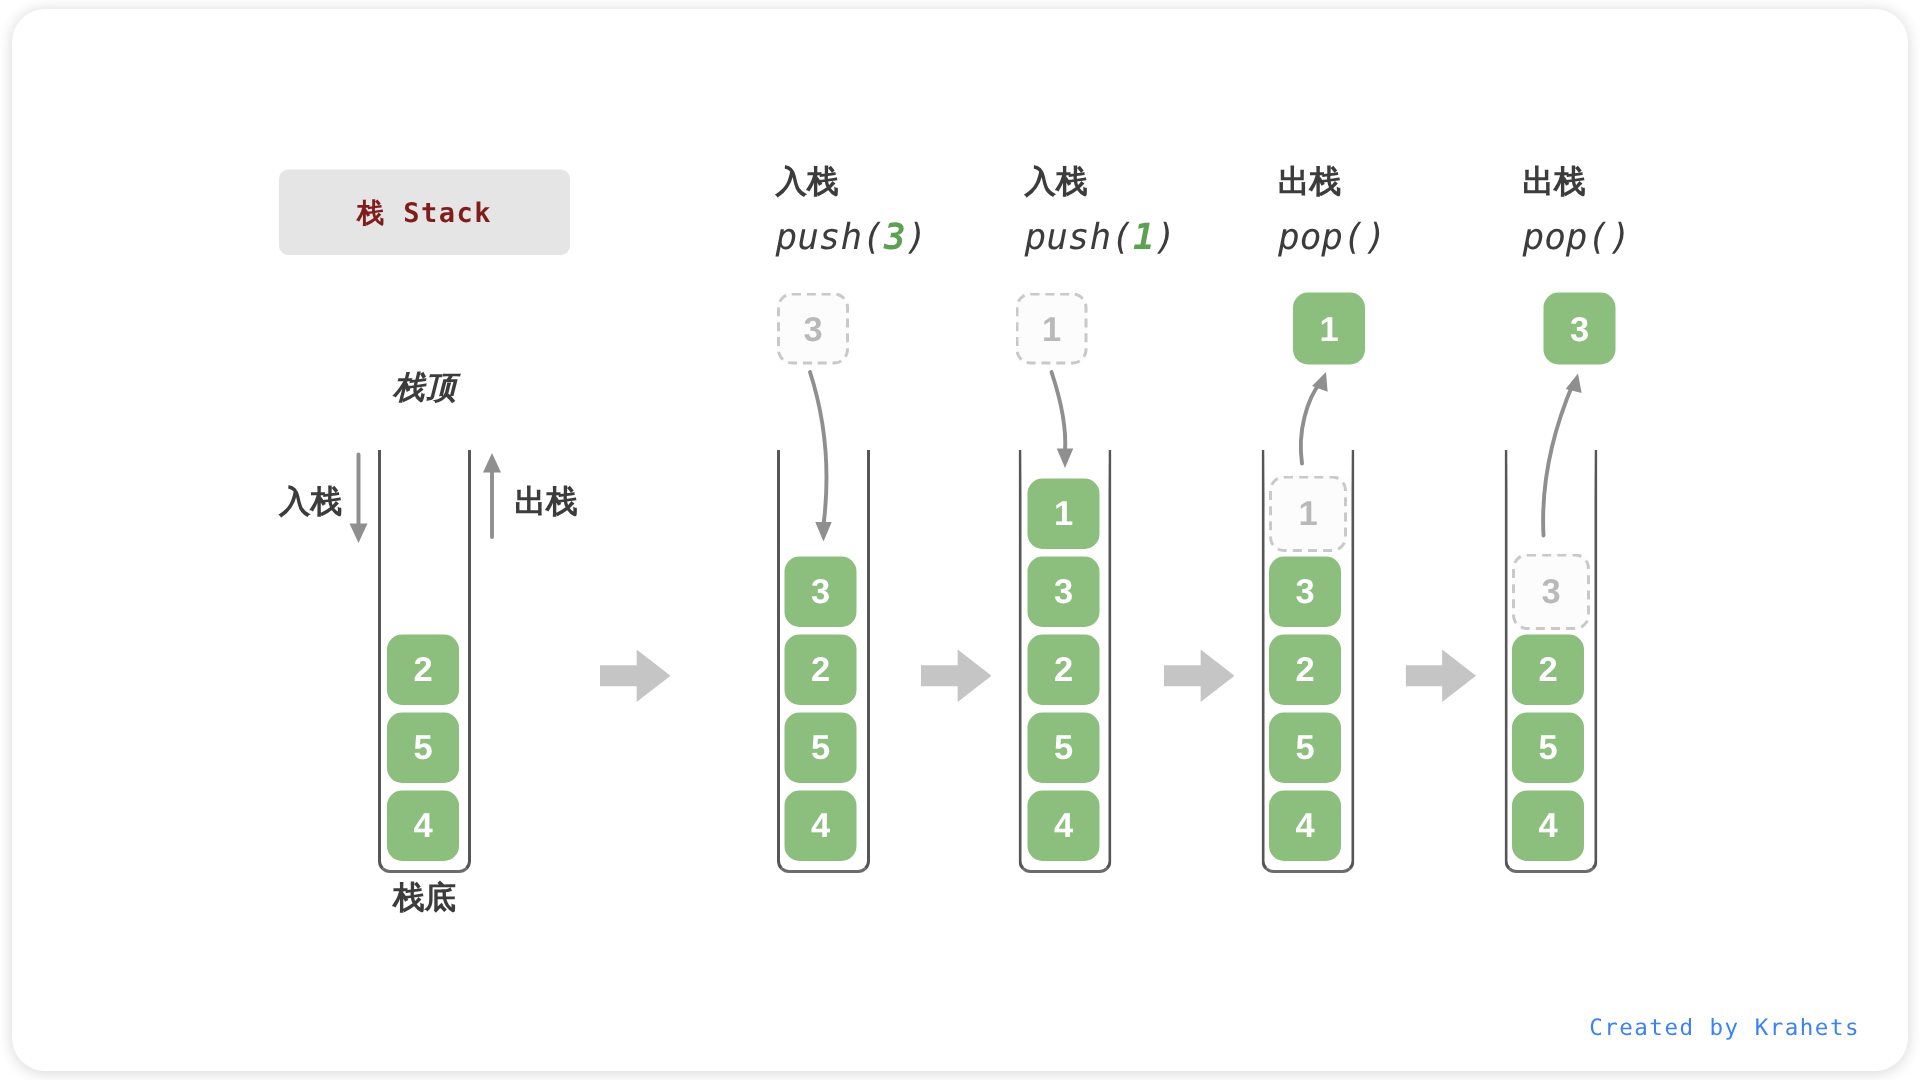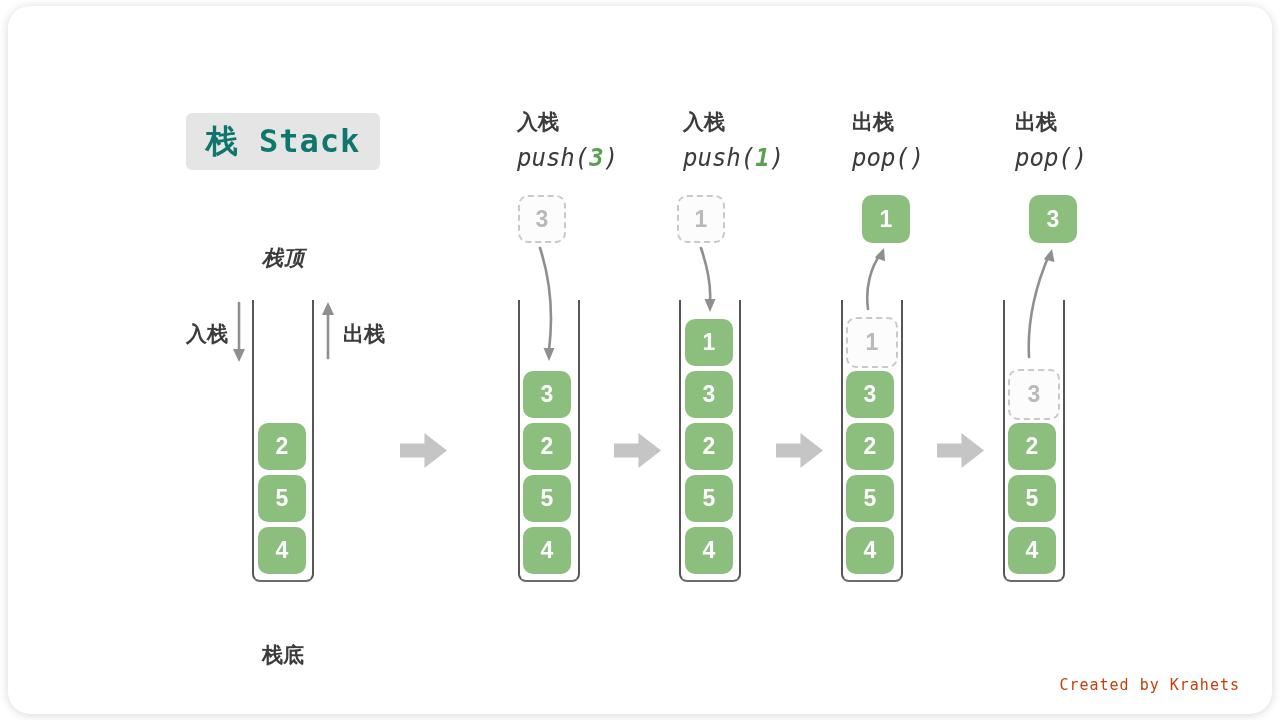--- a/index.html
+++ b/index.html
@@ -10,21 +10,21 @@
     position: absolute; left: 8px; top: 6px; width: 1264px; height: 708px;
     background: #ffffff; border-radius: 22px;
     box-shadow: 0 1px 10px rgba(0,0,0,0.16);
   }
 
   .title-box {
     position: absolute; left: 178px; top: 107px; width: 194px; height: 57px;
     background: #e5e5e5; border-radius: 6px;
     display: flex; align-items: center; justify-content: center;
     font-family: "DejaVu Sans Mono", monospace;
-    font-size: 32px; font-weight: 600; color: #0f766e; letter-spacing: 1px;
+    font-size: 18px; font-weight: 600; color: #7f1d1d; letter-spacing: 1px;
   }
 
   .op-label { position: absolute; top: 98px; }
   .op-cn { font-size: 21px; font-weight: 700; color: #3c3c3c; line-height: 36px; }
   .op-code {
     font-family: "DejaVu Sans Mono", monospace;
     font-size: 24px; font-weight: 500; color: #3c3c3c; line-height: 36px; font-style: italic;
   }
   .op-code .arg { color: #5ca052; font-weight: 700; }
 
@@ -68,38 +68,38 @@
     clip-path: polygon(0% 30%, 52% 30%, 52% 0%, 100% 50%, 52% 100%, 52% 70%, 0% 70%);
   }
 
   .overlay { position: absolute; left: 0; top: 0; width: 1264px; height: 708px; pointer-events: none; }
   .overlay path { fill: none; stroke: #8f8f8f; stroke-width: 2.6; stroke-linecap: round; }
   .overlay polygon { fill: #8f8f8f; }
 
   .watermark {
     position: absolute; right: 32px; top: 670px;
     font-family: "DejaVu Sans Mono", monospace;
-    font-size: 15px; color: #c2410c; letter-spacing: 1px;
+    font-size: 15px; color: #3b82f6; letter-spacing: 1px;
   }
 </style>
 </head>
 <body>
 
 <div class="card">
 
   <div class="title-box">栈 Stack</div>
 
   <div class="stack-label" style="left:244px; top:238px;font-style:italic;">栈顶</div>
   <div class="side-label" style="left:178px; top:314px;">入栈</div>
   <div class="side-label" style="left:335px; top:314px;">出栈</div>
   <div class="stack" style="left:244px;"></div>
   <div class="cell" style="left:250px; top:417px;">2</div>
   <div class="cell" style="left:250px; top:469px;">5</div>
   <div class="cell" style="left:250px; top:521px;">4</div>
-  <div class="stack-label" style="left:244px; top:635px;">栈底</div>
+  <div class="stack-label" style="left:244px; top:578px;">栈底</div>
 
   <div class="blk-arrow" style="left:392px;"></div>
 
   <div class="op-label" style="left:509px;">
     <div class="op-cn">入栈</div>
     <div class="op-code"><span>push(</span><span class="arg">3</span><span>)</span></div>
   </div>
   <div class="float-box ghost" style="left:510px;">3</div>
   <div class="stack" style="left:510px;"></div>
   <div class="cell" style="left:515px; top:365px;">3</div>

